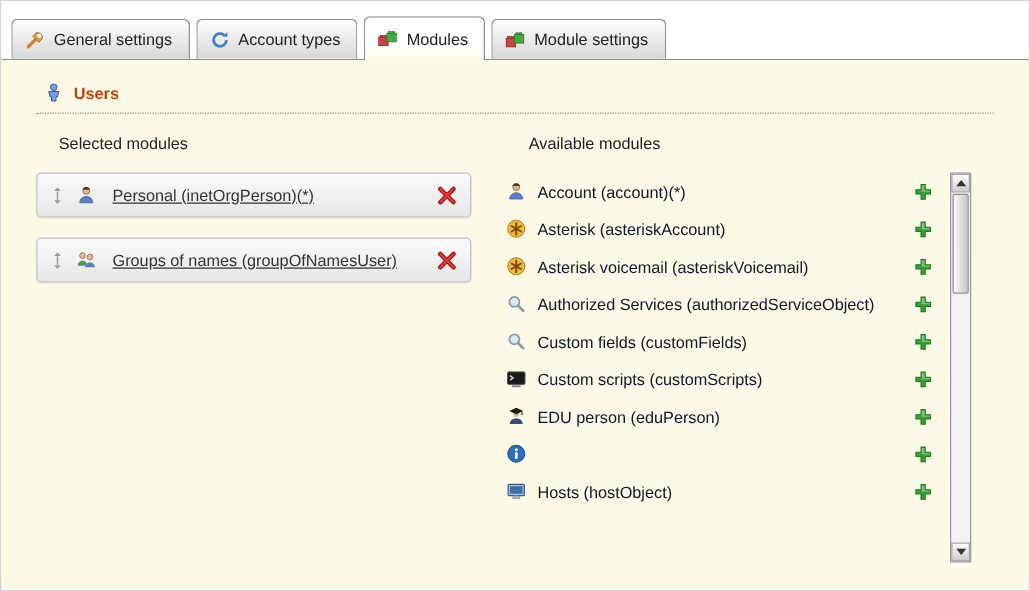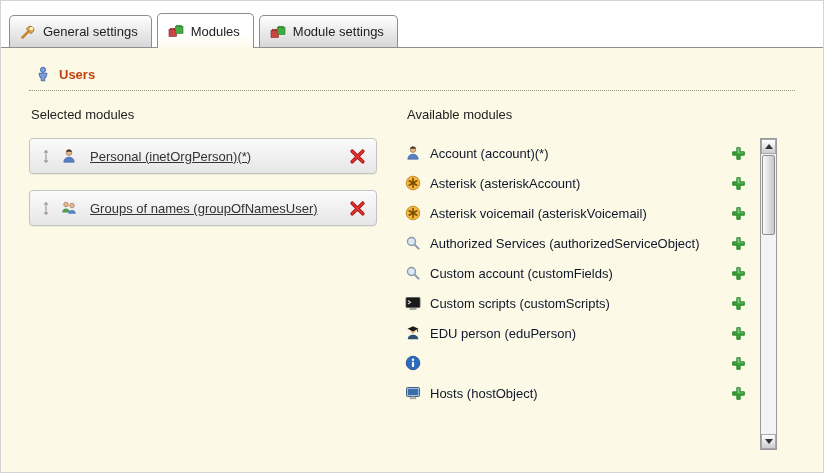--- a/index.html
+++ b/index.html
@@ -41,21 +41,21 @@
   }
   .section {
     margin: 18px 28px 0 28px; padding: 0 0 8px 6px;
     border-bottom: 1px dotted #99997a;
     display: flex; align-items: center; gap: 8px;
     font-weight: bold; color: #c2410c;
   }
   .cols { display: flex; margin: 14px 28px 0 28px; }
   .col-left { width: 348px; flex: 0 0 348px; }
   .col-right { flex: 1; margin-left: 28px; }
-  .col-heading { color: #222; margin: 2px 0 16px 2px; }
+  .col-heading { color: #222; margin: 2px 0 16px 18px; }
 
   
   .sel-row {
     box-sizing: border-box; height: 36px; margin-bottom: 16px;
     border: 1px solid #c3c3c3; border-radius: 4px;
     background: linear-gradient(#fbfbfb, #e6e6e6);
     display: flex; align-items: center; padding: 0 10px;
     box-shadow: 0 1px 1px rgba(0,0,0,0.06);
   }
   .handle { display: inline-flex; width: 12px; height: 15px; cursor: grab; }
@@ -109,20 +109,29 @@
     <div class="tabs">
       <div class="tab">
         <span class="ticon">
             <svg viewBox="0 0 16 16">
               <path d="M2.5 13.5L8.3 7.7" stroke="#c8852c" stroke-width="2.6" stroke-linecap="round"></path>
               <path d="M9 2.2a4 4 0 0 1 4.8 4.8L11 9.8 6.2 5z" fill="#e0a040" stroke="#9a6518" stroke-width="0.7"></path>
               <circle cx="11.4" cy="4.6" r="1.7" fill="#fff"></circle>
             </svg>
           </span>
         <span>General settings</span>
+      </div>
+      <div class="tab">
+        <span class="ticon">
+            <svg viewBox="0 0 16 16">
+              <path d="M13.1 8a5.1 5.1 0 1 1-1.7-3.8" fill="none" stroke="#3b7fd4" stroke-width="2.2"></path>
+              <path d="M13.9 1.6v3.8h-3.8z" fill="#3b7fd4"></path>
+            </svg>
+          </span>
+        <span>Account types</span>
       </div>
       <div class="tab active">
         <span class="ticon">
             <svg viewBox="0 0 16 16">
               <rect x="1" y="6.5" width="7.5" height="7" fill="#cc4444" stroke="#882222" stroke-width="0.6"></rect>
               <rect x="2.2" y="5.2" width="2" height="1.6" fill="#cc4444" stroke="#882222" stroke-width="0.5"></rect>
               <rect x="5" y="5.2" width="2" height="1.6" fill="#cc4444" stroke="#882222" stroke-width="0.5"></rect>
               <rect x="7.5" y="3.5" width="7.5" height="7" fill="#44aa44" stroke="#227722" stroke-width="0.6"></rect>
               <rect x="8.7" y="2.2" width="2" height="1.6" fill="#44aa44" stroke="#227722" stroke-width="0.5"></rect>
               <rect x="11.5" y="2.2" width="2" height="1.6" fill="#44aa44" stroke="#227722" stroke-width="0.5"></rect>
@@ -284,21 +293,21 @@
                   </svg>
                 </button>
   </div>
               <div class="avail-row">
     <span class="ricon">
                   <svg viewBox="0 0 16 16">
                     <circle cx="6.5" cy="6.5" r="4" fill="#dce9f5" stroke="#8899aa" stroke-width="1.4"></circle>
                     <path d="M9.6 9.6l4 4" stroke="#8899aa" stroke-width="2" stroke-linecap="round"></path>
                   </svg>
                 </span>
-    <span class="row-label">Custom account (customFields)</span>
+    <span class="row-label">Custom fields (customFields)</span>
     <button class="add-btn">
                   <svg viewBox="0 0 16 16">
                     <path d="M6.2 1.8h3.6v4.4h4.4v3.6H9.8v4.4H6.2V9.8H1.8V6.2h4.4z" fill="#35a435" stroke="#1f7a1f" stroke-width="0.9"></path>
                     <path d="M6.8 2.5h2.4v4.3h4.3v1H6.8z" fill="rgba(255,255,255,0.35)"></path>
                   </svg>
                 </button>
   </div>
               <div class="avail-row">
     <span class="ricon">
                   <svg viewBox="0 0 16 16">

